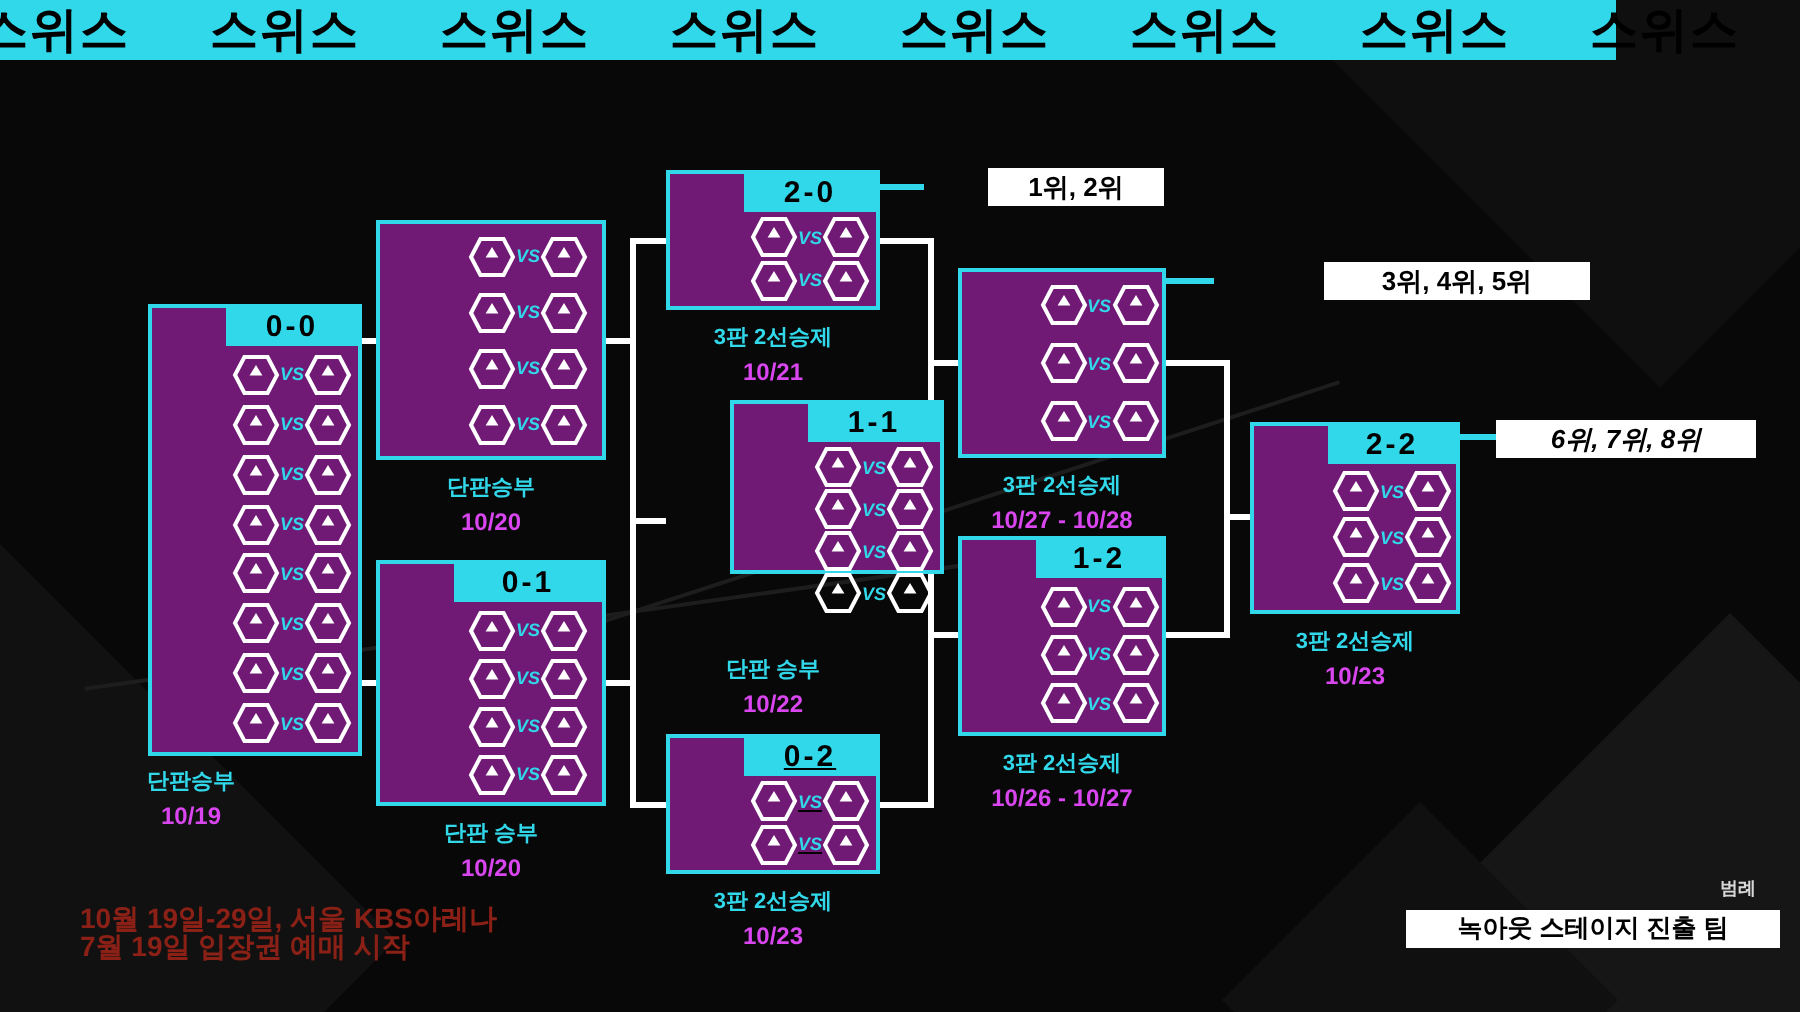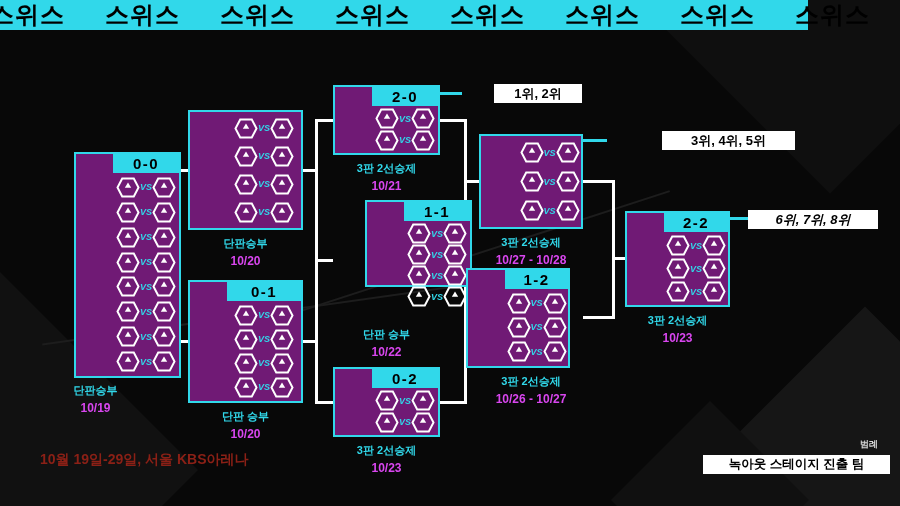--- a/index.html
+++ b/index.html
@@ -389,21 +389,21 @@
             <polygon points="12,5.5 15.2,10.8 8.8,10.8" fill="#ffffff"></polygon>
           </svg>
         </div>
       </div>
   </div>
   <div class="box-label" style="left:323px;top:327px;width:127px;">
     <div class="fmt">단판 승부</div>
     <div class="date">10/22</div>
   </div>
 
-  <div class="match-box" style="left:333px;top:367px;width:107px;height:70px;">
+  <div class="match-box" style="left:333px;top:367px;width:107px;height:70px;text-decoration:underline;">
     <div class="box-header">0-2</div>
     <div class="box-body">
         <div class="vs-row">
           <svg class="hex" width="24" height="21" viewBox="0 0 24 21">
             <polygon points="6.2,1.5 17.8,1.5 22.5,10.5 17.8,19.5 6.2,19.5 1.5,10.5" fill="none" stroke="#ffffff" stroke-width="2"></polygon>
             <polygon points="12,5.5 15.2,10.8 8.8,10.8" fill="#ffffff"></polygon>
           </svg>
           <span class="vs">VS</span>
           <svg class="hex" width="24" height="21" viewBox="0 0 24 21">
             <polygon points="6.2,1.5 17.8,1.5 22.5,10.5 17.8,19.5 6.2,19.5 1.5,10.5" fill="none" stroke="#ffffff" stroke-width="2"></polygon>
@@ -463,21 +463,21 @@
             <polygon points="12,5.5 15.2,10.8 8.8,10.8" fill="#ffffff"></polygon>
           </svg>
         </div>
       </div>
   </div>
   <div class="box-label" style="left:459px;top:235px;width:144px;">
     <div class="fmt">3판 2선승제</div>
     <div class="date">10/27 - 10/28</div>
   </div>
 
-  <div class="match-box" style="left:466px;top:268px;width:104px;height:100px;">
+  <div class="match-box" style="left:479px;top:268px;width:104px;height:100px;">
     <div class="box-header">1-2</div>
     <div class="box-body">
         <div class="vs-row">
           <svg class="hex" width="24" height="21" viewBox="0 0 24 21">
             <polygon points="6.2,1.5 17.8,1.5 22.5,10.5 17.8,19.5 6.2,19.5 1.5,10.5" fill="none" stroke="#ffffff" stroke-width="2"></polygon>
             <polygon points="12,5.5 15.2,10.8 8.8,10.8" fill="#ffffff"></polygon>
           </svg>
           <span class="vs">VS</span>
           <svg class="hex" width="24" height="21" viewBox="0 0 24 21">
             <polygon points="6.2,1.5 17.8,1.5 22.5,10.5 17.8,19.5 6.2,19.5 1.5,10.5" fill="none" stroke="#ffffff" stroke-width="2"></polygon>
@@ -558,15 +558,16 @@
 
   <div class="rank-box" style="left:462px;top:84px;width:88px;height:19px;">1위, 2위</div>
   <div class="rank-box" style="left:630px;top:131px;width:133px;height:19px;">3위, 4위, 5위</div>
   <div class="rank-box" style="left:716px;top:210px;width:130px;height:19px;font-style:italic;">6위, 7위, 8위</div>
 
   <div class="legend-title">범례</div>
   <div class="legend-box">녹아웃 스테이지 진출 팀</div>
 
   <div class="event-info">
     <div>10월 19일-29일, 서울 KBS아레나</div>
+    <div>7월 19일 입장권 예매 시작</div>
   </div>
 
 </div>
 
 </body></html>

